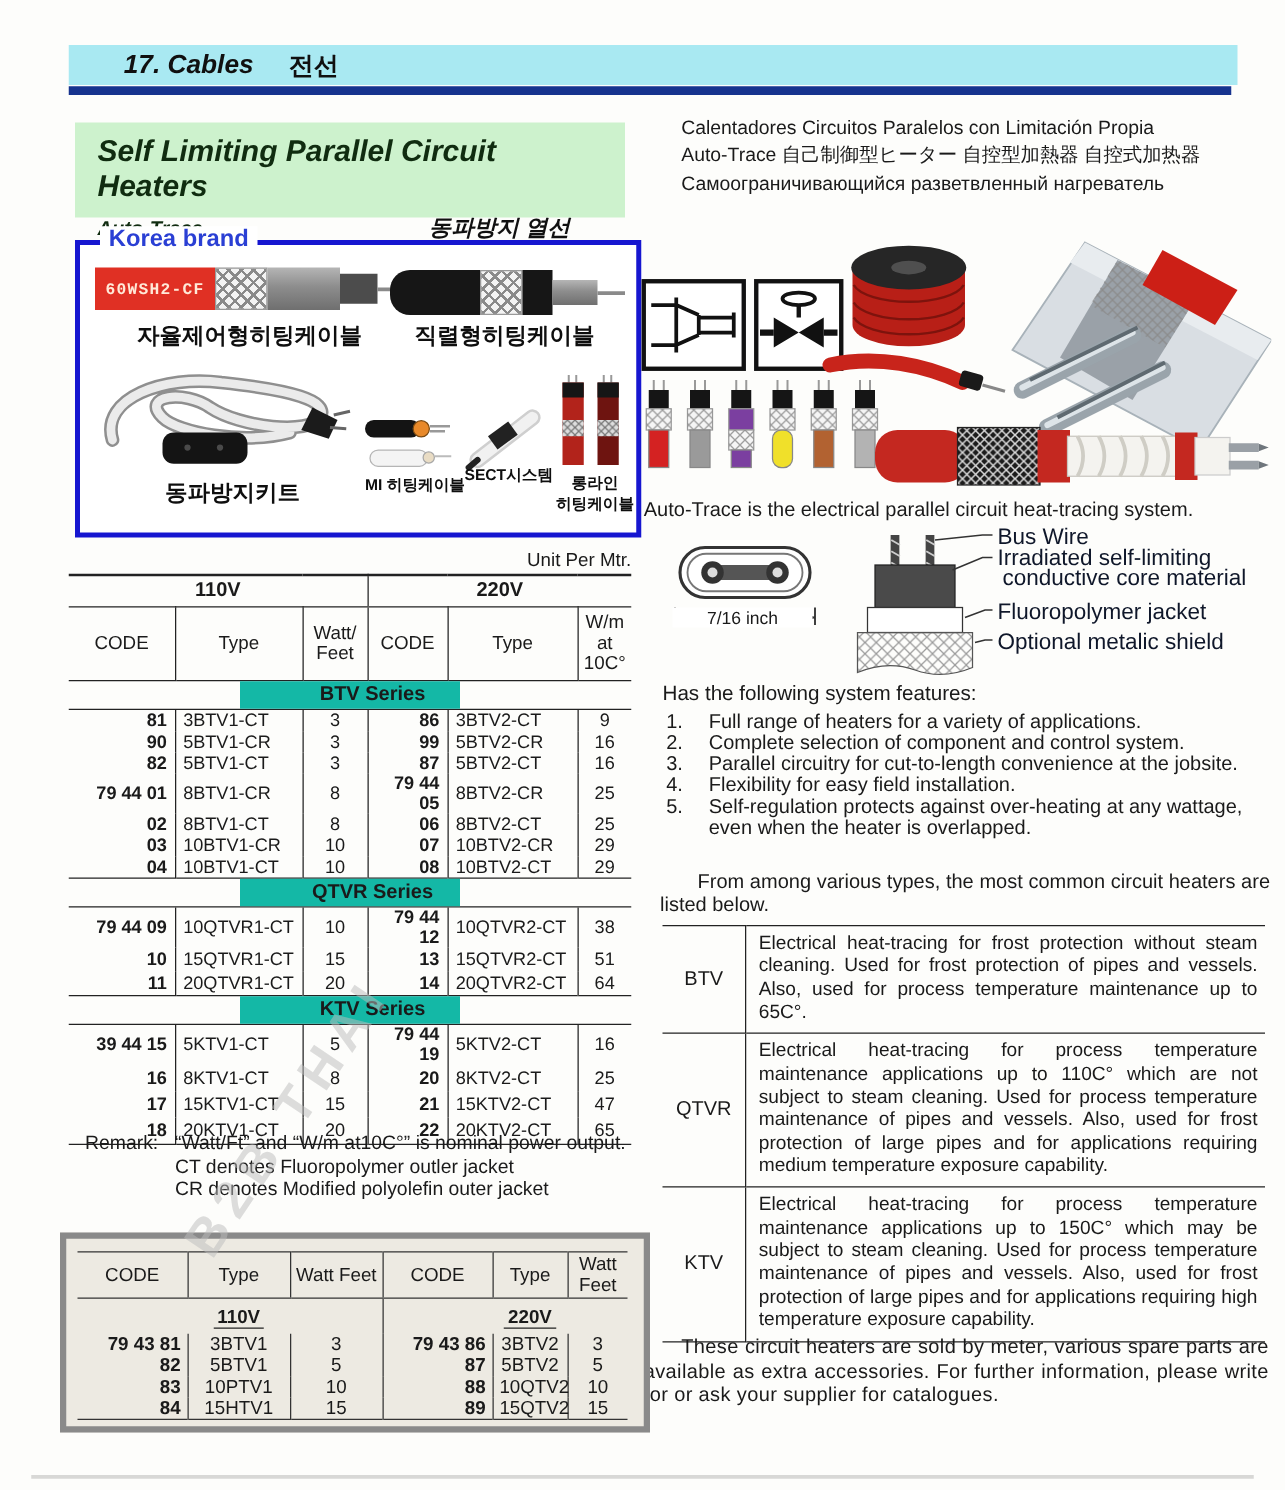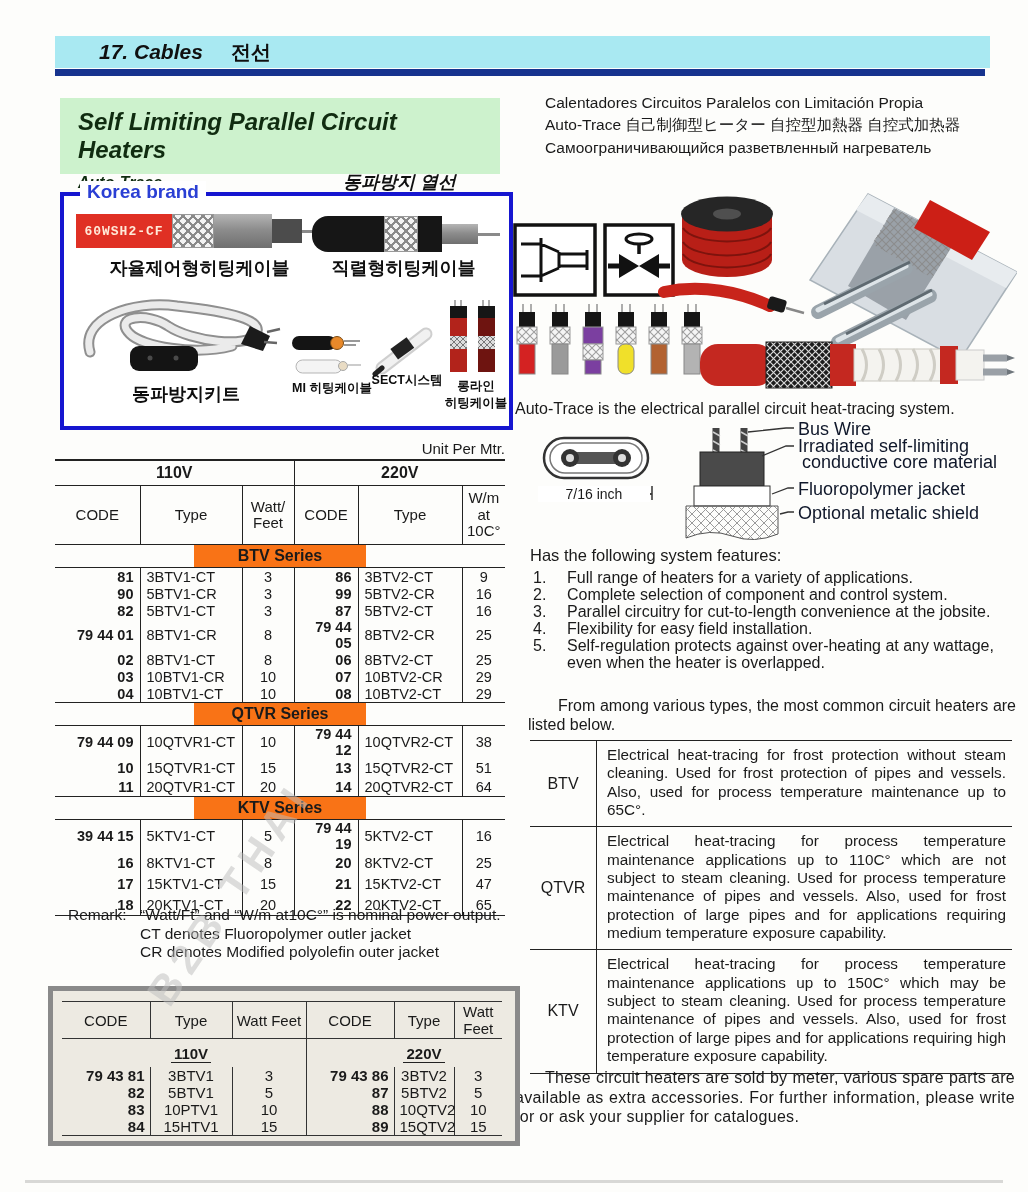--- a/index.html
+++ b/index.html
@@ -51,22 +51,22 @@
   #spec{left:55px;top:459px;width:450px;}
   table{border-collapse:collapse;table-layout:fixed;}
   .spec-head{width:450px;border-top:2px solid #222;}
   .spec-head th{font-weight:bold;text-align:center;}
   .spec-head tr.grp th{font-size:16px;height:22px;border-bottom:1.5px solid #222;}
   .spec-head th.gdiv{border-left:1.5px solid #222;}
   .spec-head tr.cols th{font-size:15px;font-weight:normal;height:56px;
     border-bottom:1.5px solid #222;white-space:pre-line;line-height:1.1;}
   .spec-head tr.cols th + th{border-left:1.5px solid #222;}
   .band{height:22px;text-align:center;border-bottom:1.5px solid #222;}
-  .band .pill{display:inline-block;width:172px;background:#f97316;font-weight:bold;
-    font-size:16px;line-height:22px;}
+  .band .pill{display:inline-block;width:140px;background:#14b8a6;font-weight:bold;
+    font-size:16px;line-height:22px;padding-left:36px;}
   .spec-rows{width:450px;border-bottom:1.5px solid #222;}
   .spec-rows td{font-size:14.5px;padding:0 6px;overflow:hidden;}
   .spec-rows td + td{border-left:1.5px solid #222;}
   .spec-rows td:nth-child(1),.spec-rows td:nth-child(4){text-align:right;font-weight:bold;}
   .spec-rows td:nth-child(3),.spec-rows td:nth-child(6){text-align:center;}
   .rows-btv td{height:17px;} .rows-qtvr td{height:19px;} .rows-ktv td{height:21px;}
   
   #remark{left:68px;top:906px;width:448px;display:grid;grid-template-columns:72px auto;
     font-size:15.5px;line-height:1.2;}
   

